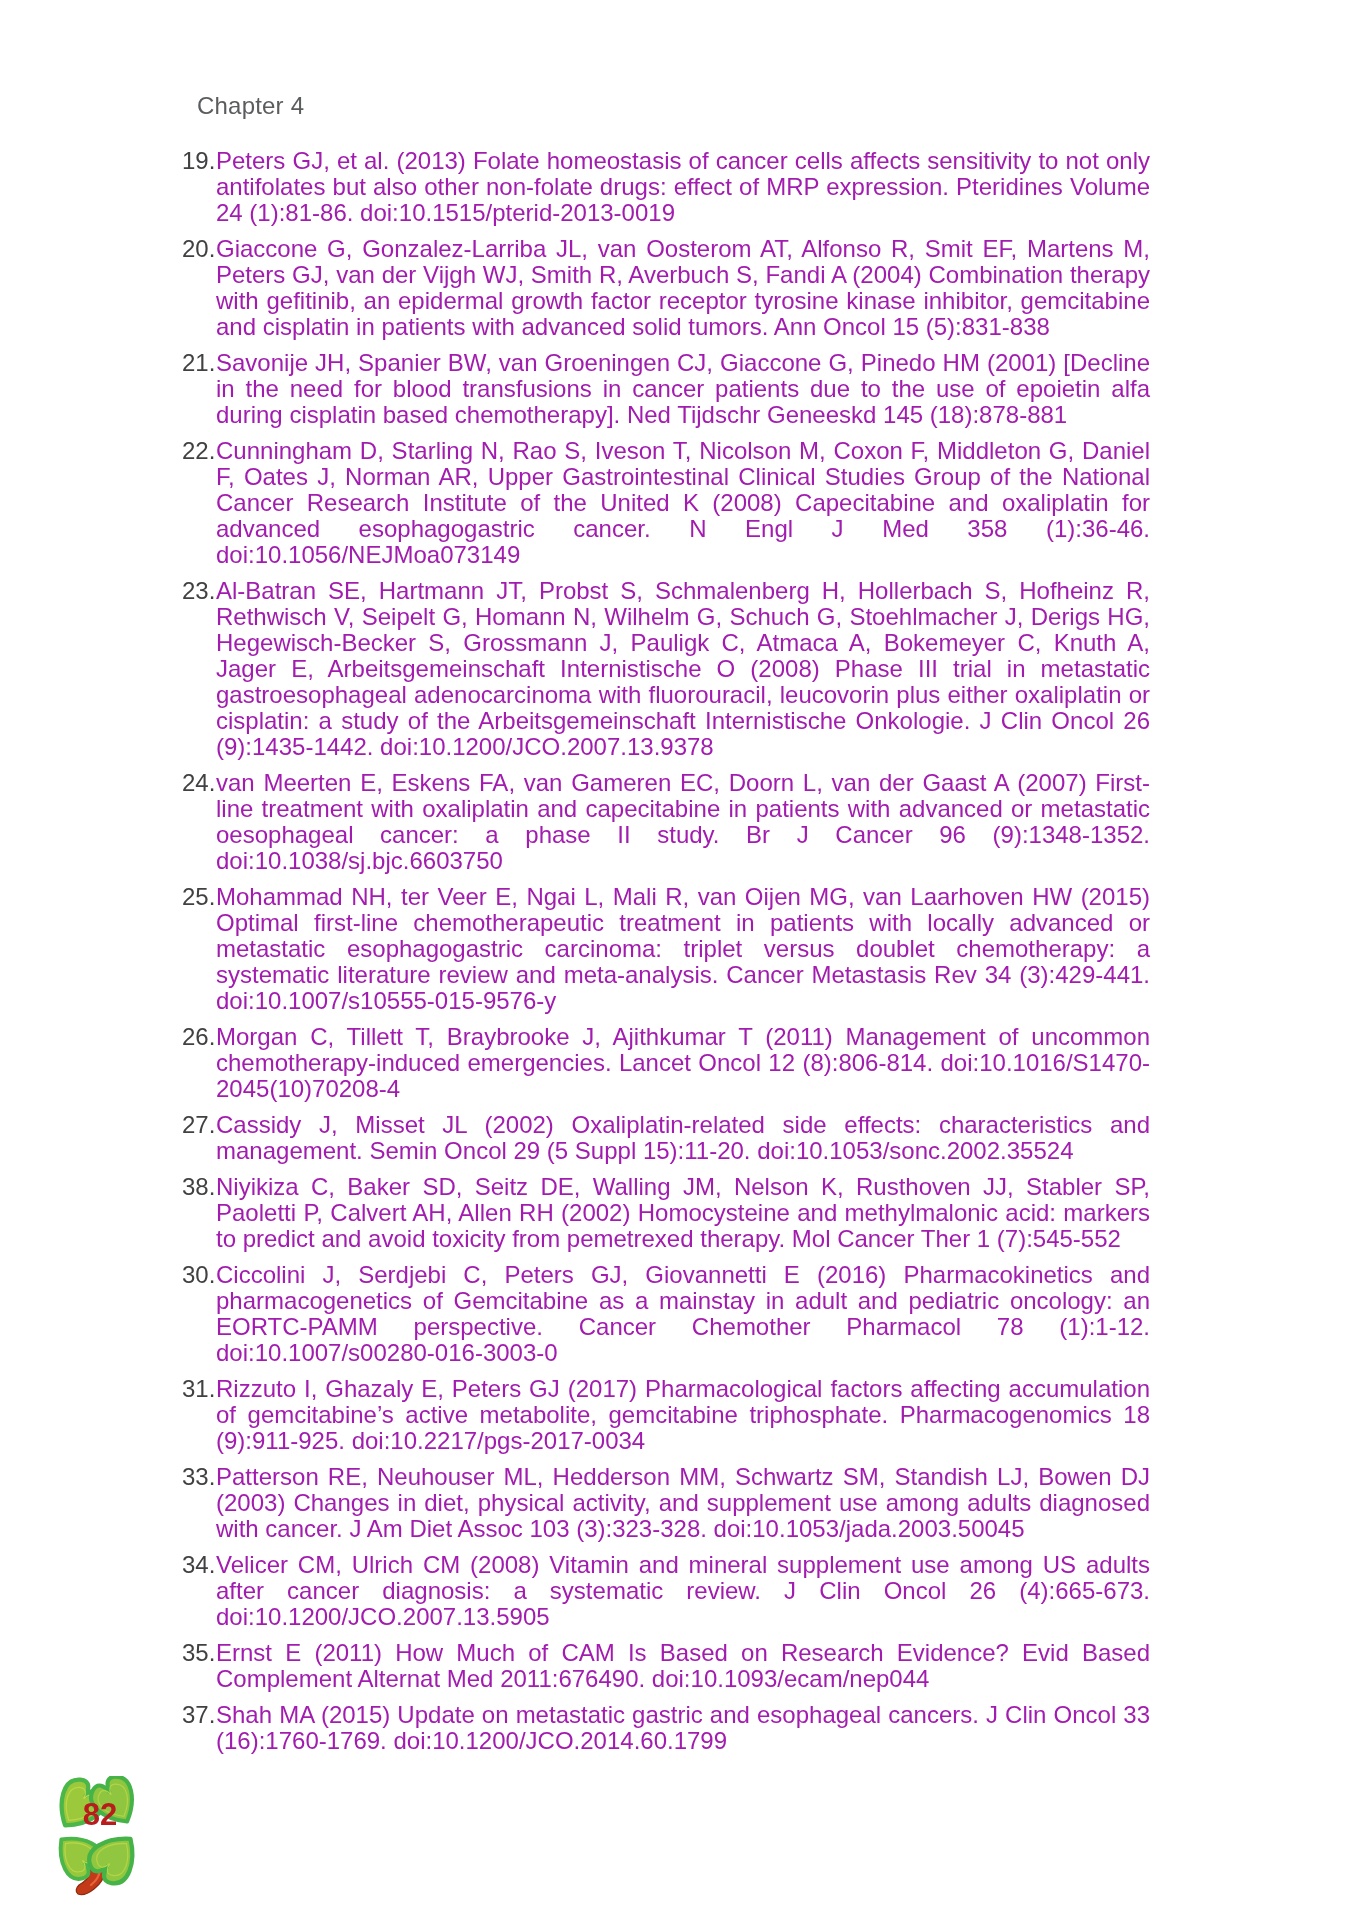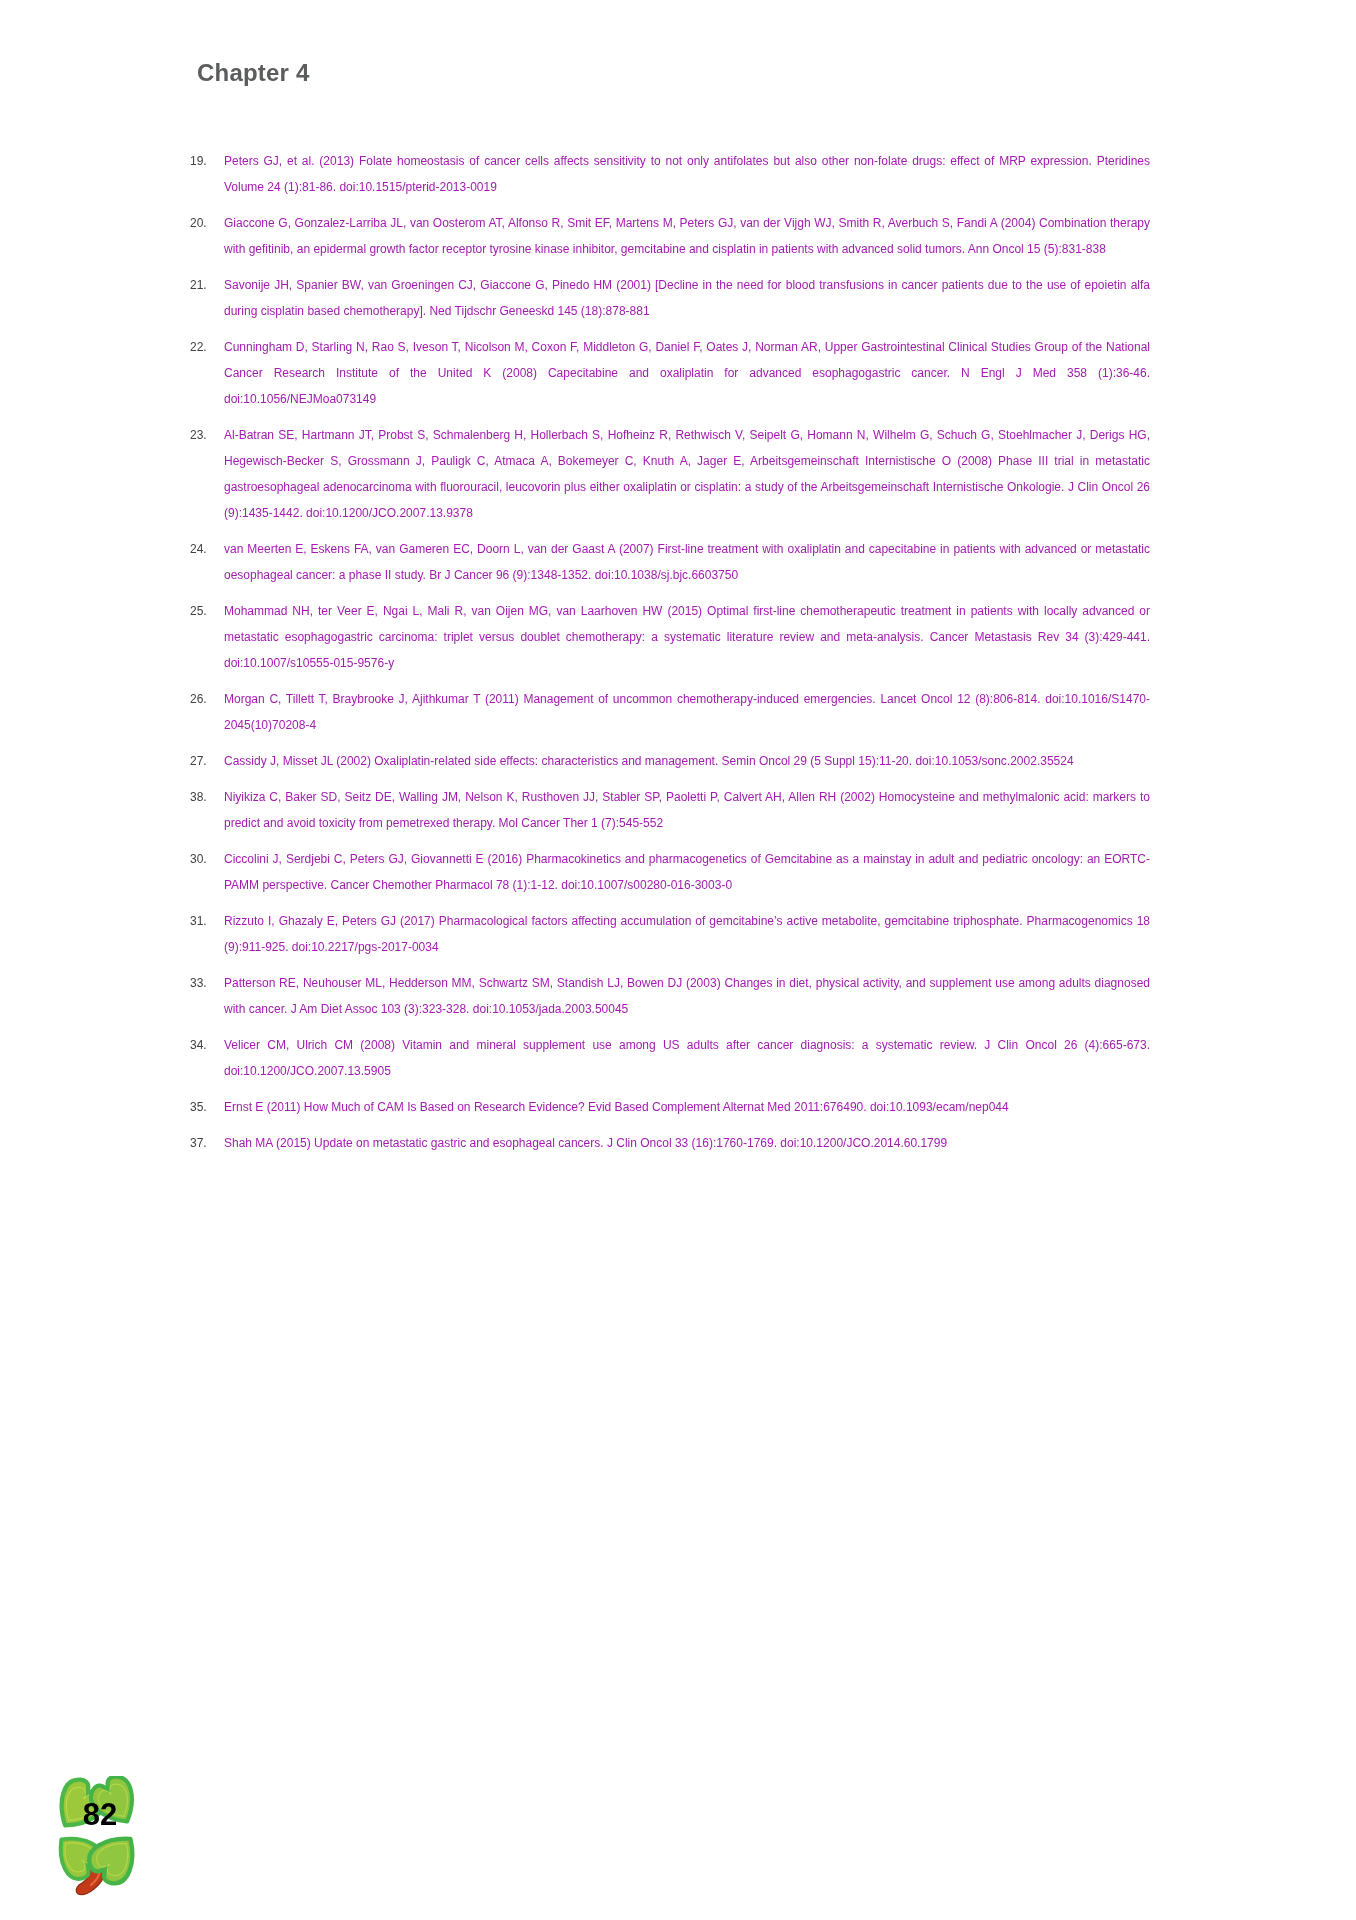--- a/index.html
+++ b/index.html
@@ -12,39 +12,39 @@
     width: 1356px;
     height: 1920px;
     background: #ffffff;
     overflow: hidden;
     font-family: "Liberation Sans", sans-serif;
     color: #414042;
   }
   .chapter-header {
     position: absolute;
     left: 197px;
-    top: 59px;
+    top: 92px;
     font-size: 24px;
-    font-weight: 700;
+    font-weight: 400;
     color: #5b5c5e;
     letter-spacing: 0.2px;
   }
   .references-list {
     position: absolute;
     left: 182px;
     top: 148px;
     width: 968px;
     margin: 0;
     padding: 0;
     list-style: none;
   }
   .reference-item {
     display: flex;
-    margin: 0 0 10px 8px;
-    font-size: 12px;
+    margin: 0 0 10px 0;
+    font-size: 24px;
     line-height: 26px;
   }
   .ref-number {
     flex: 0 0 34px;
     text-align: left;
     color: #414042;
   }
   .ref-text {
     flex: 1 1 auto;
     text-align: justify;
@@ -63,21 +63,21 @@
     height: 132px;
   }
   .page-number {
     position: absolute;
     left: 78px;
     top: 1797px;
     width: 44px;
     text-align: center;
     font-size: 31px;
     font-weight: 700;
-    color: #000000;
+    color: #b91c1c;
     z-index: 2;
   }
 </style>
 </head>
 <body>
 
 <div class="page">
 
   <div class="chapter-header">Chapter 4</div>
 

